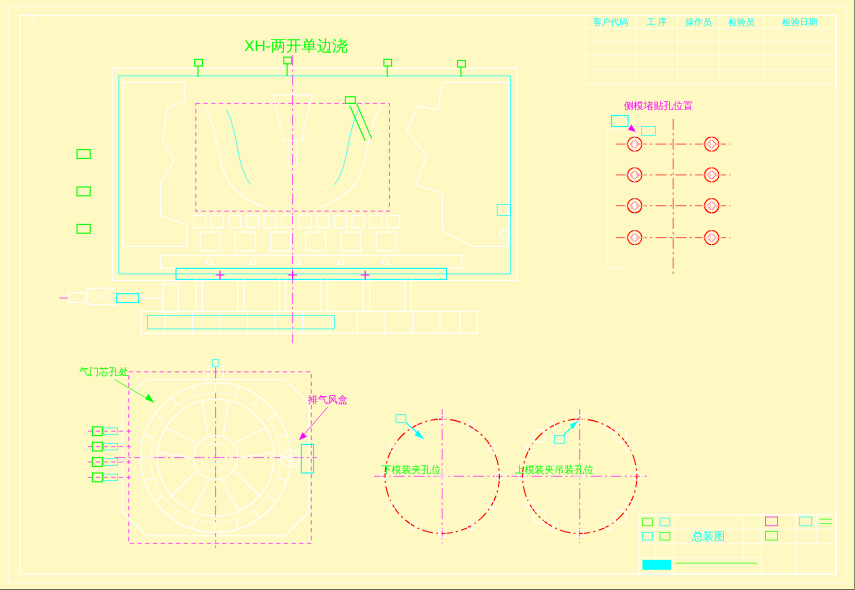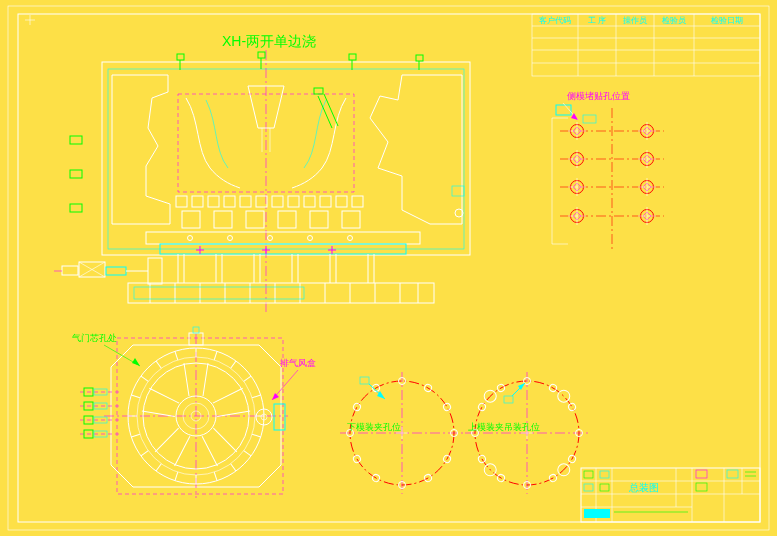--- a/index.html
+++ b/index.html
@@ -1,16 +1,16 @@
 <!DOCTYPE html>
 <html><head>
 <meta charset="utf-8">
 <style>
   html,body{margin:0;padding:0;background:#000;}
-  .canvas{position:relative;width:777px;height:536px;background:#fde047;overflow:hidden;
+  .canvas{position:relative;width:777px;height:536px;background:#fef9c3;overflow:hidden;
           font-family:"Liberation Sans",sans-serif;}
   svg{position:absolute;top:0;left:0;display:block;}
   svg *{fill:none;stroke-width:1;}
   .w{stroke:#ffffff}
   .c{stroke:#00ffff}
   .g{stroke:#00ff00}
   .m{stroke:#ff00ff}
   .r{stroke:#ff0000}
   .thin{stroke-width:.6}
   .dash1{stroke-dasharray:10 3 2 3}

